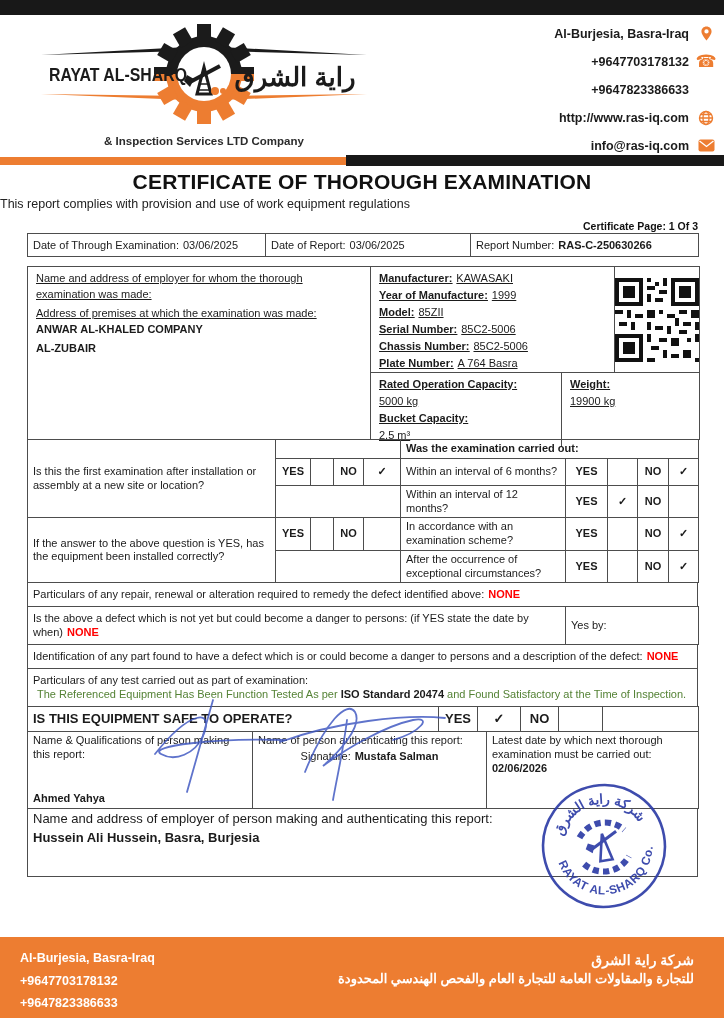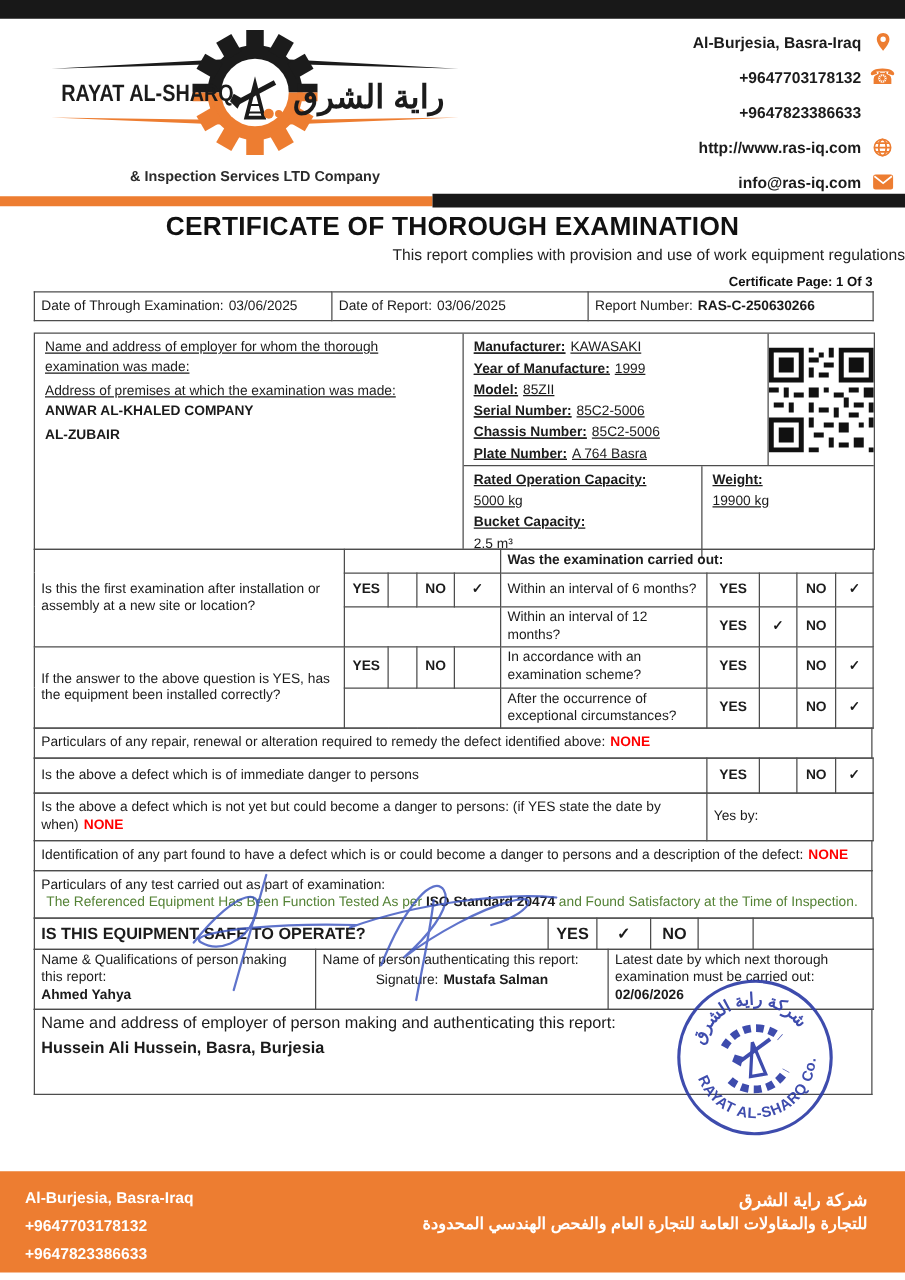--- a/index.html
+++ b/index.html
@@ -20,21 +20,21 @@
   .contact-text { font-size:12.5px; font-weight:600; color:#1b1b1b; }
   .icon-slot { width:20px; height:18px; display:flex; align-items:center; justify-content:center; }
   .phone-glyph { color:#ED7D31; font-size:17px; line-height:1; }
 
   
   .divider-orange { left:0; top:157px; width:346px; height:8px; background:#ED7D31; }
   .divider-black  { left:346px; top:155px; width:378px; height:11px; background:#181818; }
 
   
   .title { left:0; top:170px; width:724px; text-align:center; font-size:21px; font-weight:bold; color:#111; letter-spacing:0.2px; }
-  .subtitle { left:0; top:197px; width:724px; text-align:right; font-size:12.5px; color:#222; }
+  .subtitle { left:0; top:197px; width:724px; text-align:left; font-size:12.5px; color:#222; }
   .page-label { right:26px; top:220px; font-size:10.5px; font-weight:600; color:#111; }
 
   table { border-collapse:collapse; table-layout:fixed; }
   td { border:1px solid #4d4d4d; font-size:11px; color:#1b1b1b; vertical-align:middle; padding:2px 5px; overflow:hidden; }
   .c { text-align:center; font-weight:bold; }
   .lbl { margin-right:4px; }
   .u { text-decoration:underline; }
   .b { font-weight:bold; }
   .red { color:#FF0000; font-weight:bold; }
   .green { color:#548235; }
@@ -352,38 +352,20 @@
     </table>
 
   <table>
     <tbody>
         <tr style="height:24px;">
       <td><span class="lbl">Particulars of any repair, renewal or alteration required to remedy the defect identified above:</span><span class="red">NONE</span></td>
     </tr>
   </tbody>
     </table>
 
-  <table>
-    <colgroup>
-        <col style="width:538px">
-        <col style="width:42px">
-        <col style="width:30px">
-        <col style="width:31px">
-        <col style="width:30px">
-      </colgroup>
-    <tbody>
-        <tr style="height:28px;">
-      <td>Is the above a defect which is of immediate danger to persons</td>
-      <td class="c">YES</td>
-      <td></td>
-      <td class="c">NO</td>
-      <td class="c">✓</td>
-    </tr>
-  </tbody>
-    </table>
 
   <table>
     <colgroup>
         <col style="width:538px">
         <col style="width:133px">
       </colgroup>
     <tbody>
         <tr style="height:38px;">
       <td><span class="lbl">Is the above a defect which is not yet but could become a danger to persons: (if YES state the date by when)</span><span class="red">NONE</span></td>
       <td>Yes by:</td>
@@ -434,21 +416,21 @@
   <table>
     <colgroup>
         <col style="width:225px">
         <col style="width:234px">
         <col style="width:212px">
       </colgroup>
     <tbody>
         <tr style="height:48px;">
       <td style="vertical-align:top;">
         <div>Name &amp; Qualifications of person making this report:</div>
-        <div class="b" style="margin-top:0;">Ahmed Yahya</div>
+        <div class="b" style="margin-top:30px;">Ahmed Yahya</div>
       </td>
       <td style="vertical-align:top;">
         <div>Name of person authenticating this report:</div>
         <div style="margin-top:2px;text-align:center;"><span class="lbl">Signature:</span><span class="b">Mustafa Salman</span></div>
       </td>
       <td style="vertical-align:top;">
         <div>Latest date by which next thorough examination must be carried out:</div>
         <div class="b">02/06/2026</div>
       </td>
     </tr>

